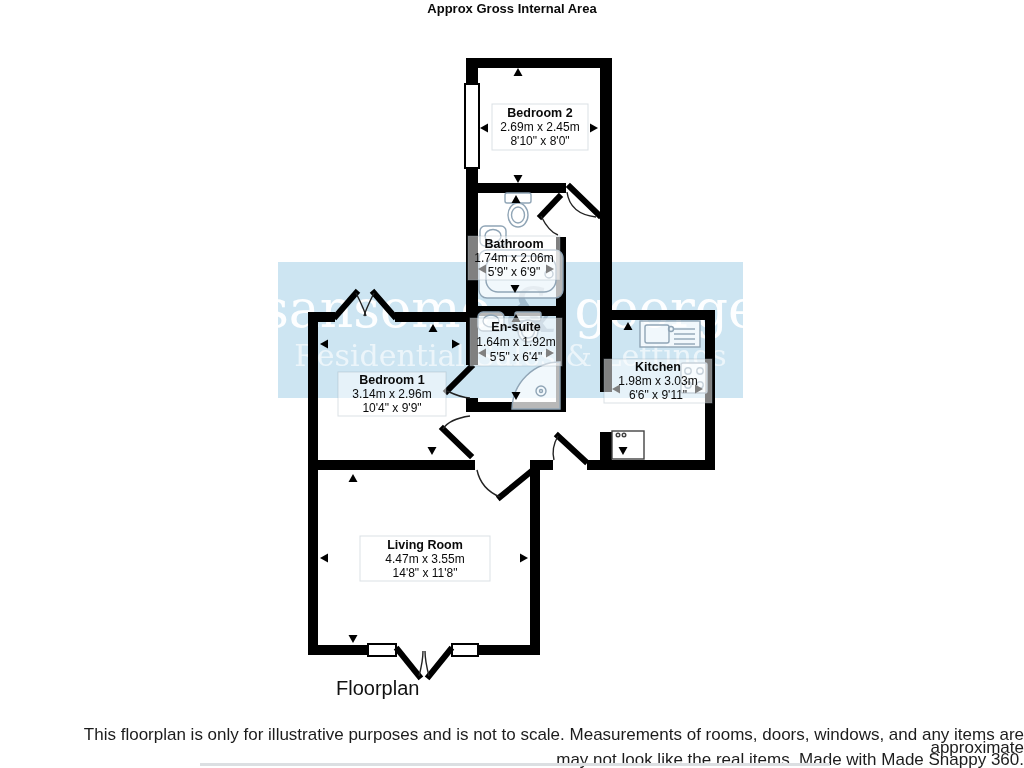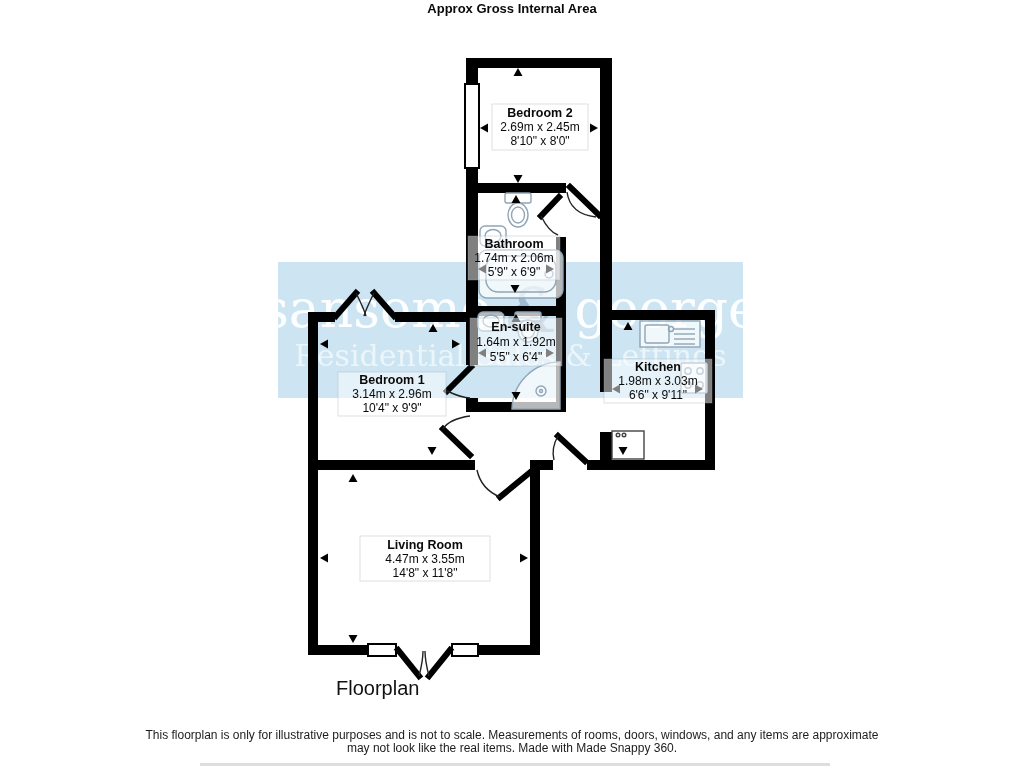--- a/index.html
+++ b/index.html
@@ -28,22 +28,22 @@
   .wm-sub{
     font-family:"DejaVu Serif", serif;font-size:30px;color:rgba(255,255,255,0.62);
     line-height:34px;margin-top:4px;white-space:nowrap;
   }
   svg.plan{position:absolute;left:0;top:0;z-index:2;}
   .plan-label{
     position:absolute;left:308px;top:677px;z-index:3;
     font-size:20px;color:#111;margin-left:28px;
   }
   .disclaimer{
-    position:absolute;top:729px;left:0;width:1024px;text-align:center;
-    font-size:12px;line-height:12.5px;color:#1c1c1c;z-index:3;
+    position:absolute;top:729px;left:0;width:1024px;text-align:right;
+    font-size:17px;line-height:12.5px;color:#1c1c1c;z-index:3;
   }
   .bottom-bar{
     position:absolute;left:200px;top:763px;width:630px;height:3px;
     background:#dcdfe2;z-index:3;
   }
   .room-name{font-family:"Liberation Sans",sans-serif;font-size:12.5px;font-weight:bold;fill:#0a0a0a;}
   .room-dim{font-family:"Liberation Sans",sans-serif;font-size:12px;fill:#0a0a0a;}
 </style>
 </head>
 <body>

